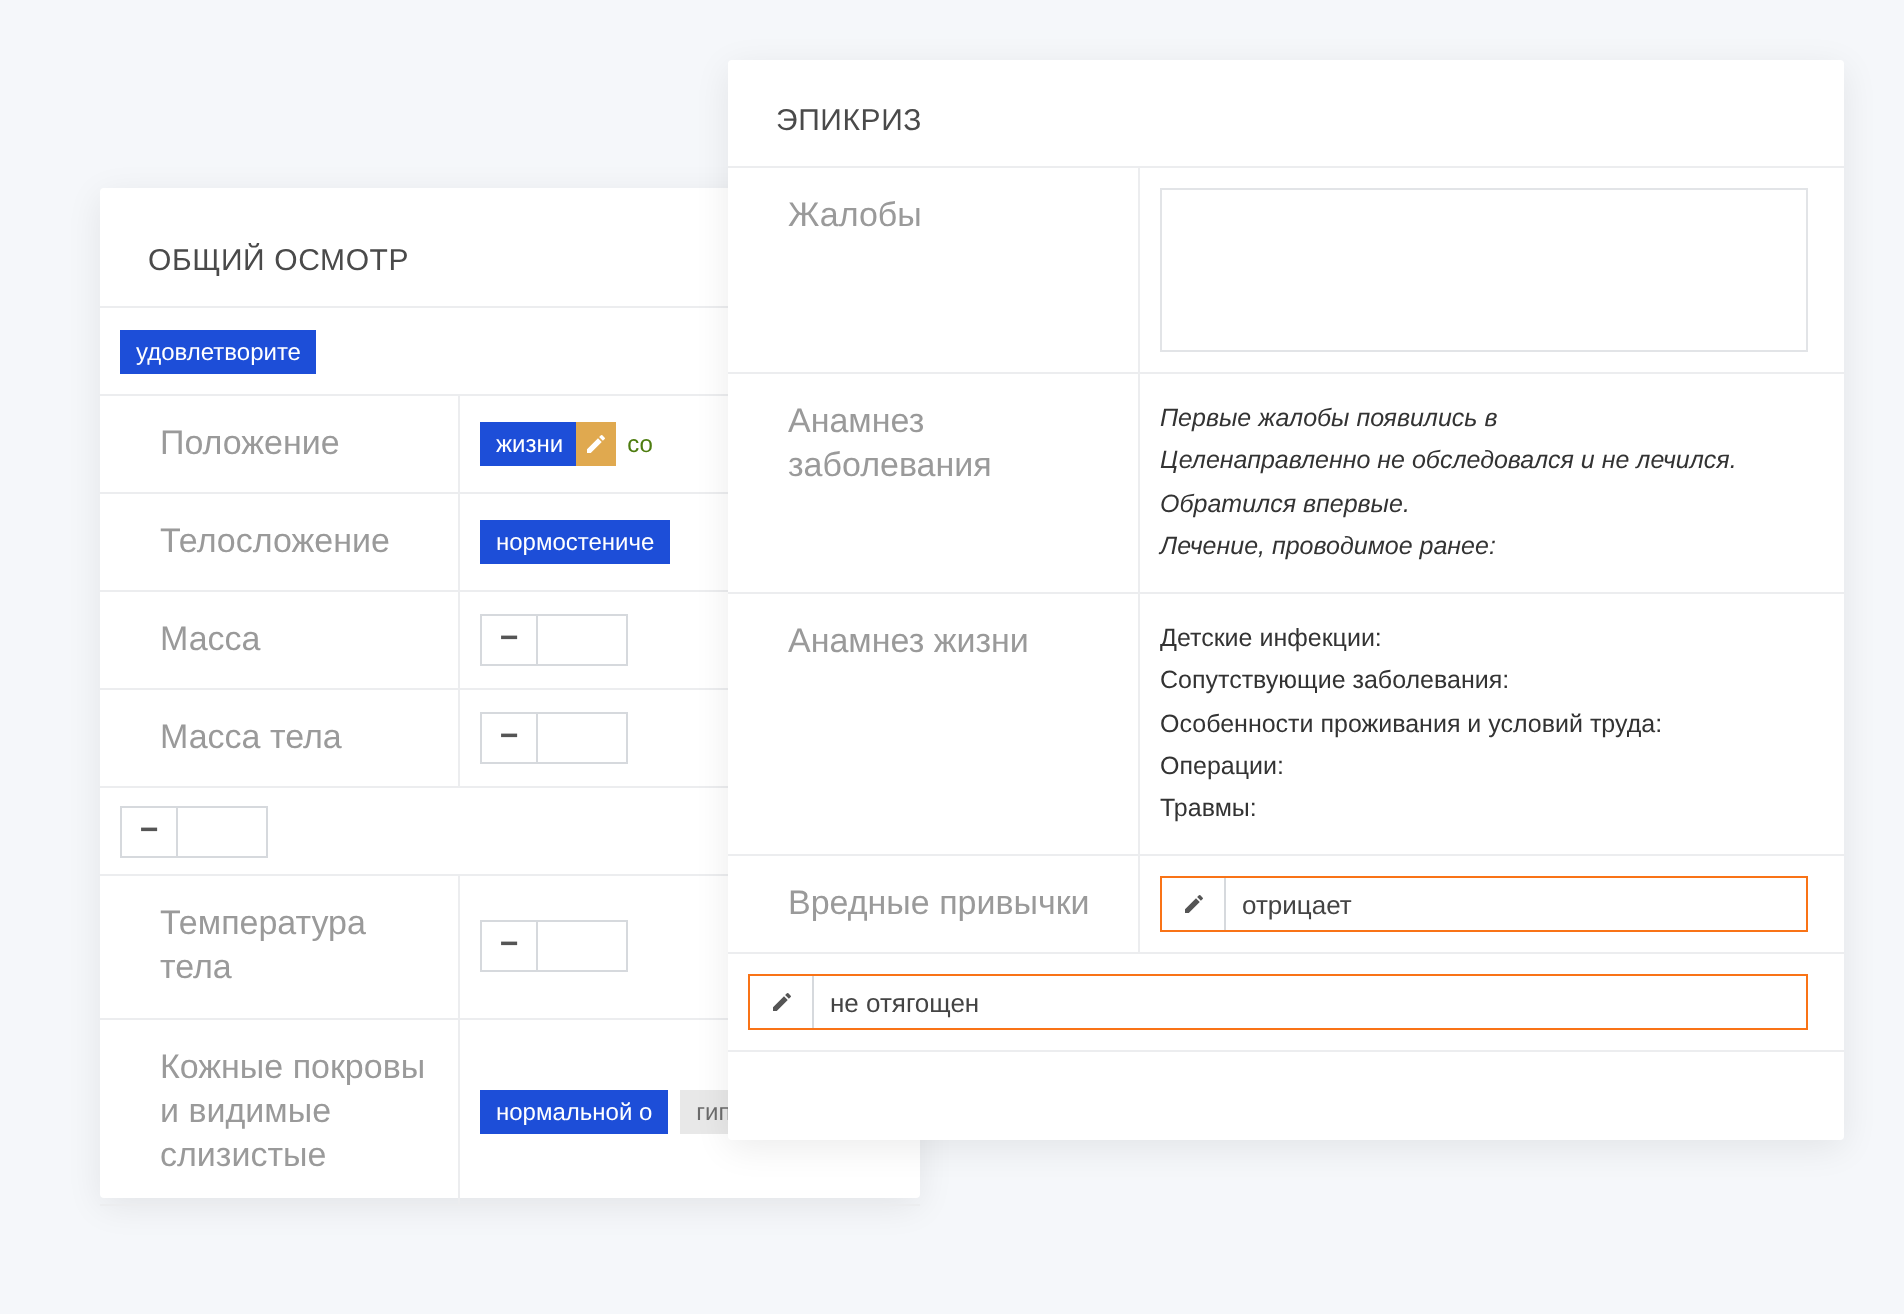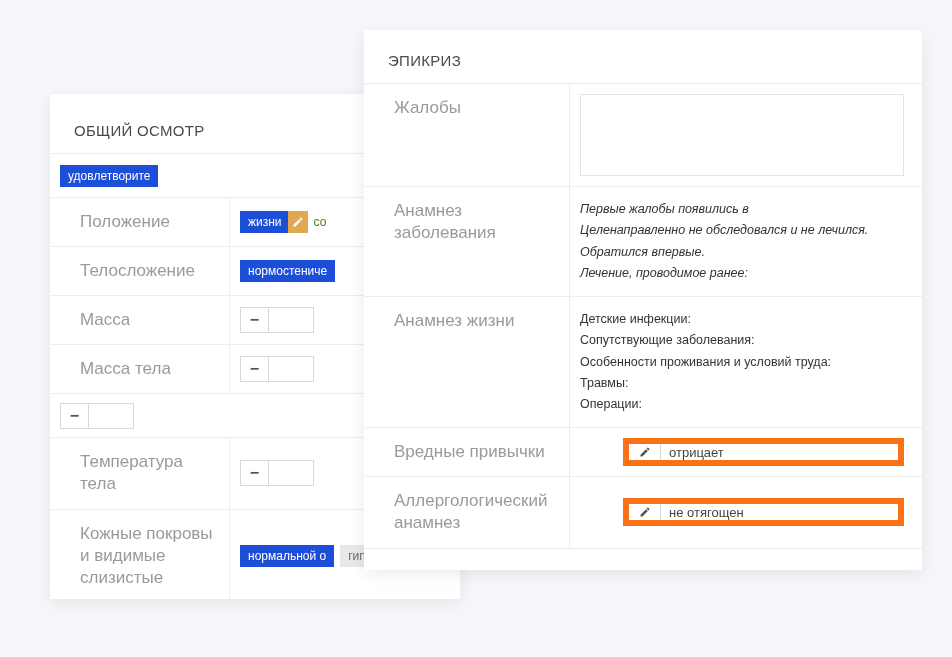--- a/index.html
+++ b/index.html
@@ -125,24 +125,23 @@
       border: 1px solid #e2e4e7;
       width: 100%;
       height: 82px;
       resize: none;
       outline: none;
       font-size: 12.5px;
       padding: 6px;
     }
     .input-with-pencil {
       display: inline-flex;
-      border: 6px solid #f97316;
+      border: 1px solid #f97316;
       height: 28px;
       width: 100%;
-      margin-left: 43px;
     }
     .pencil-btn {
       width: 32px;
       display: inline-flex;
       align-items: center;
       justify-content: center;
       border-right: 1px solid #d6d9dd;
       background: #fff;
       cursor: pointer;
     }
@@ -261,41 +260,40 @@
       <div>Лечение, проводимое ранее:</div>
     </div>
   </div>
 
   <div class="row">
     <div class="row-label right-label">Анамнез жизни</div>
     <div class="row-value multiline" style="display:block;">
       <div>Детские инфекции:</div>
       <div>Сопутствующие заболевания:</div>
       <div>Особенности проживания и условий труда:</div>
+      <div>Операции:</div>
       <div>Травмы:</div>
-      <div>Операции:</div>
     </div>
   </div>
 
   <div class="row">
     <div class="row-label right-label">Вредные привычки</div>
     <div class="row-value pad-large">
       <div class="input-with-pencil">
         <span class="pencil-btn">
           <svg class="pencil-svg" viewBox="0 0 24 24">
               <path d="M3 17.25V21h3.75l11-11-3.75-3.75-11 11zM20.7 7.04a1 1 0 0 0 0-1.41l-2.34-2.34a1 1 0 0 0-1.41 0l-1.83 1.83 3.75 3.75 1.83-1.83z"></path>
             </svg>
         </span>
         <input class="text-input" value="отрицает" style="">
       </div>
     </div>
   </div>
 
   <div class="row">
-    <div class="row-label right-label">Аллергологический анамнез</div>
     <div class="row-value pad-large">
       <div class="input-with-pencil">
         <span class="pencil-btn">
           <svg class="pencil-svg" viewBox="0 0 24 24">
               <path d="M3 17.25V21h3.75l11-11-3.75-3.75-11 11zM20.7 7.04a1 1 0 0 0 0-1.41l-2.34-2.34a1 1 0 0 0-1.41 0l-1.83 1.83 3.75 3.75 1.83-1.83z"></path>
             </svg>
         </span>
         <input class="text-input" value="не отягощен" style="">
       </div>
     </div>

